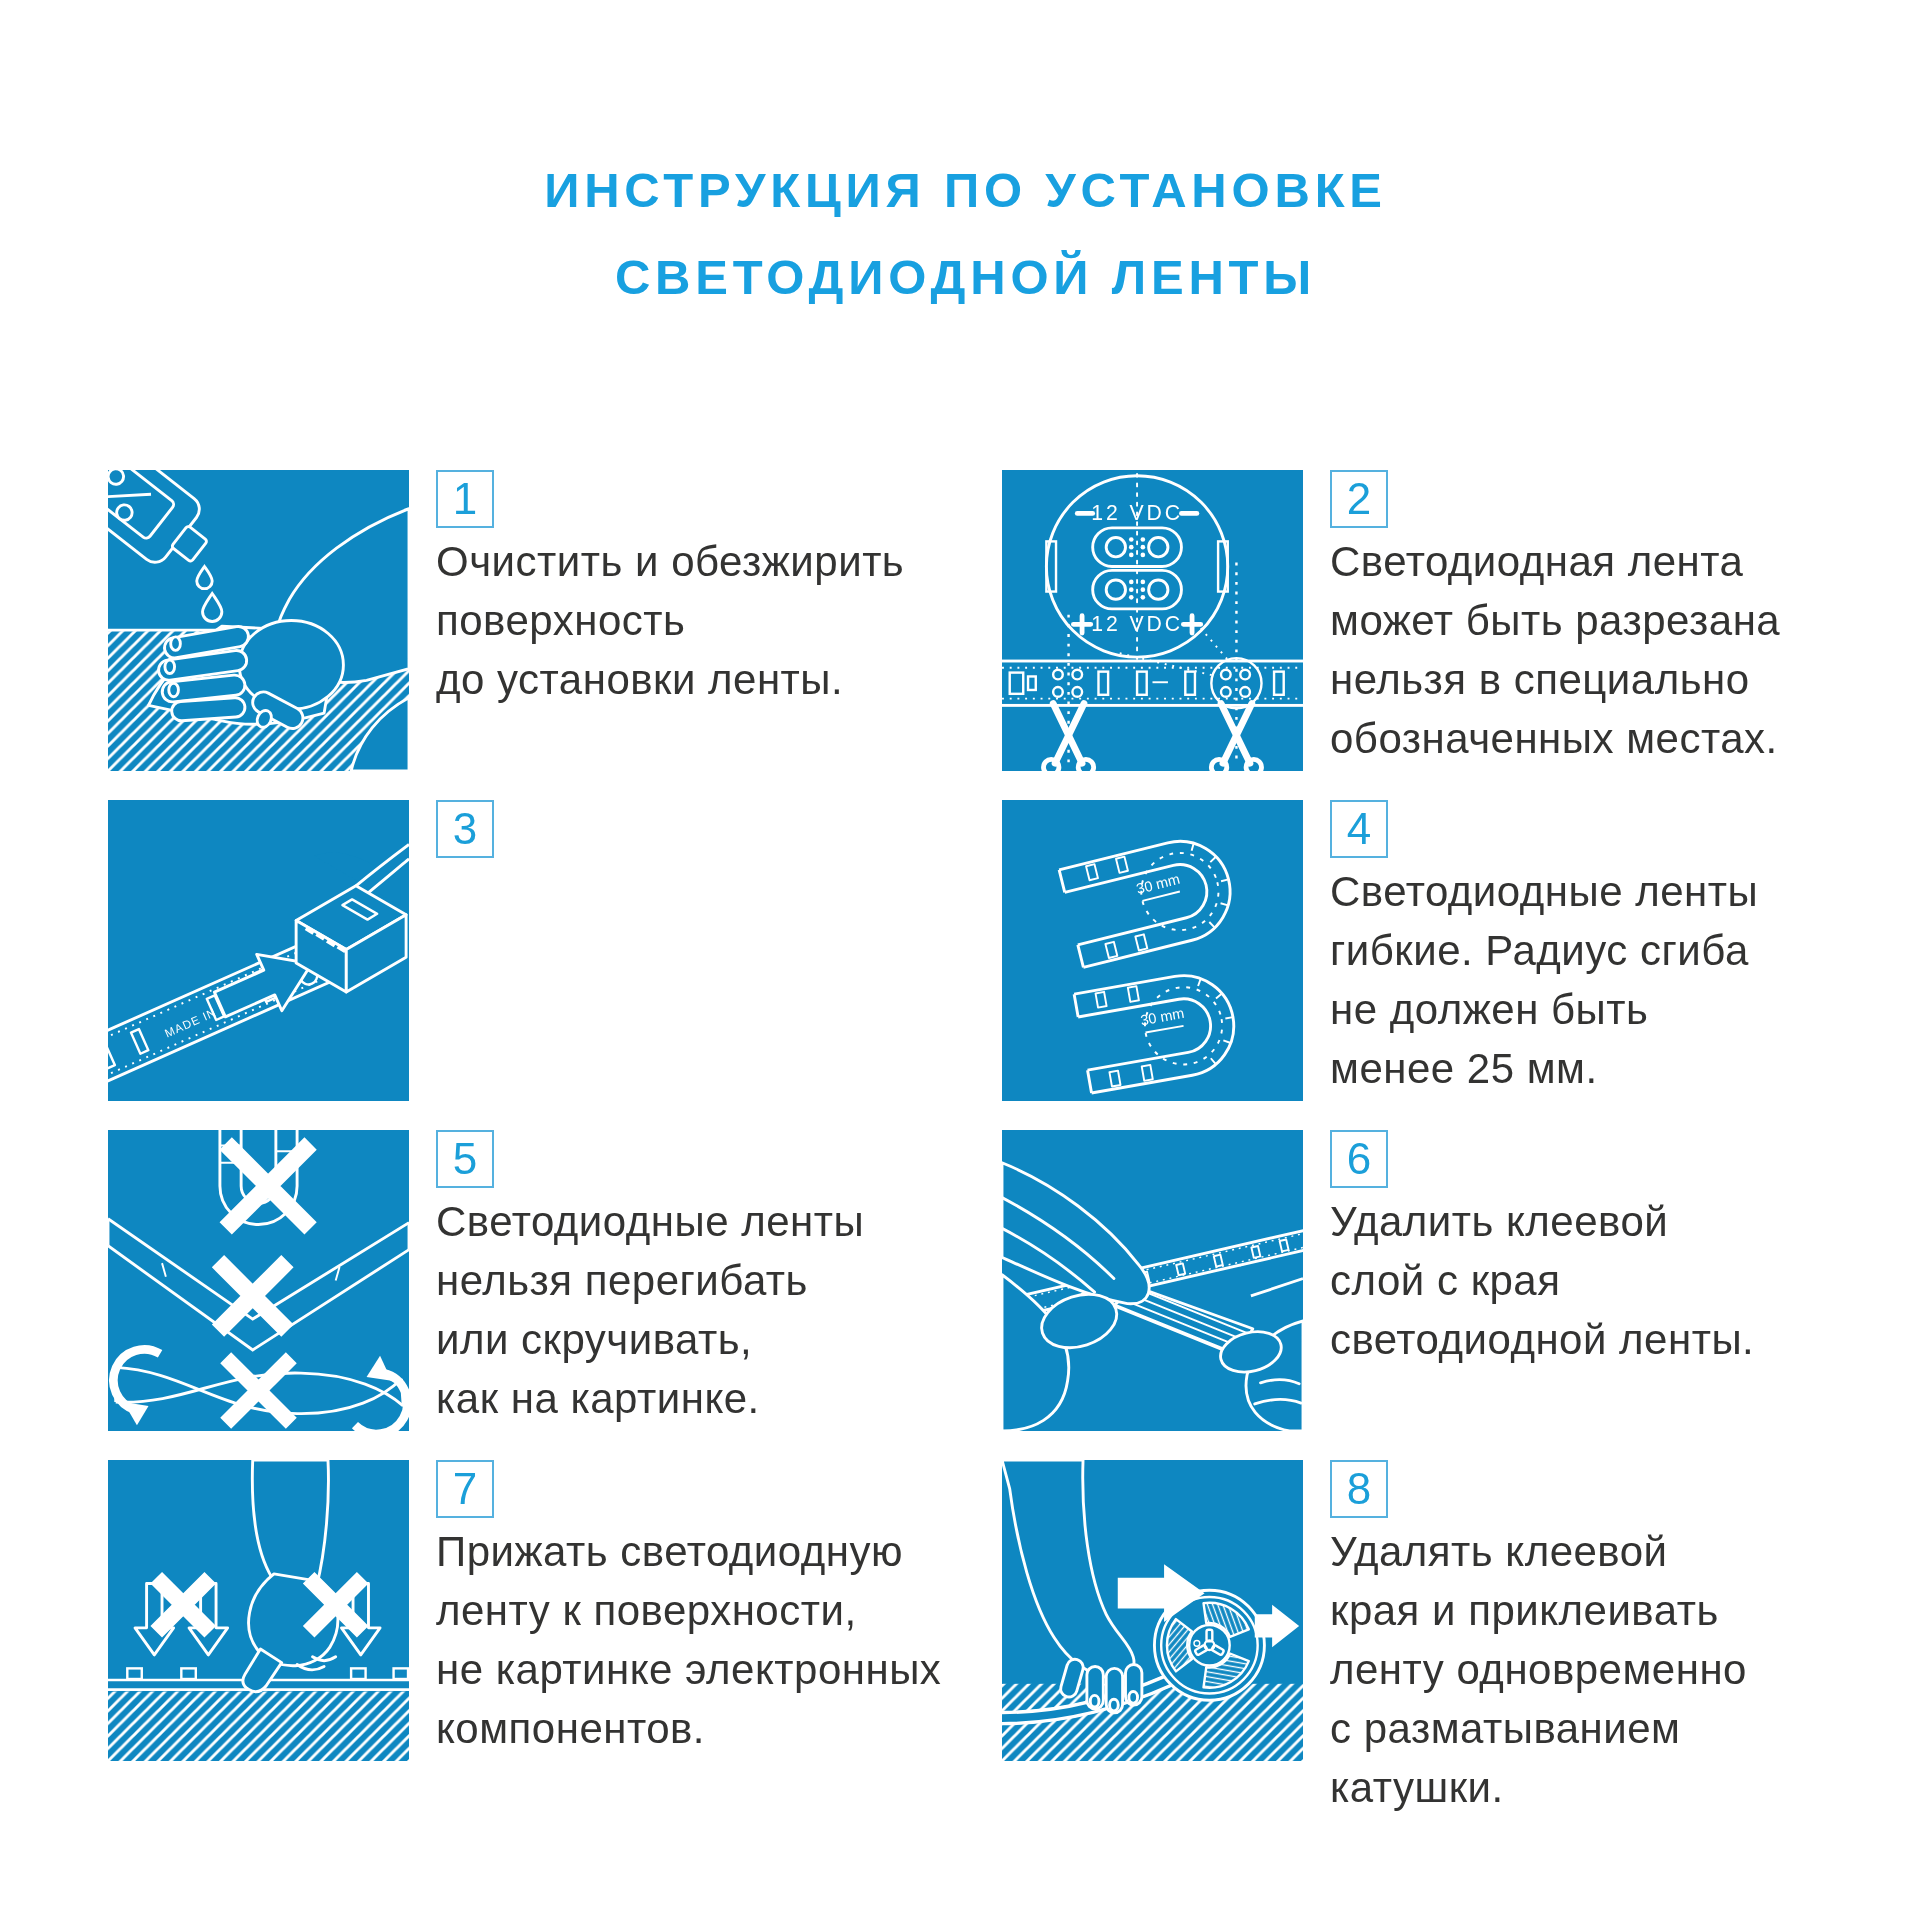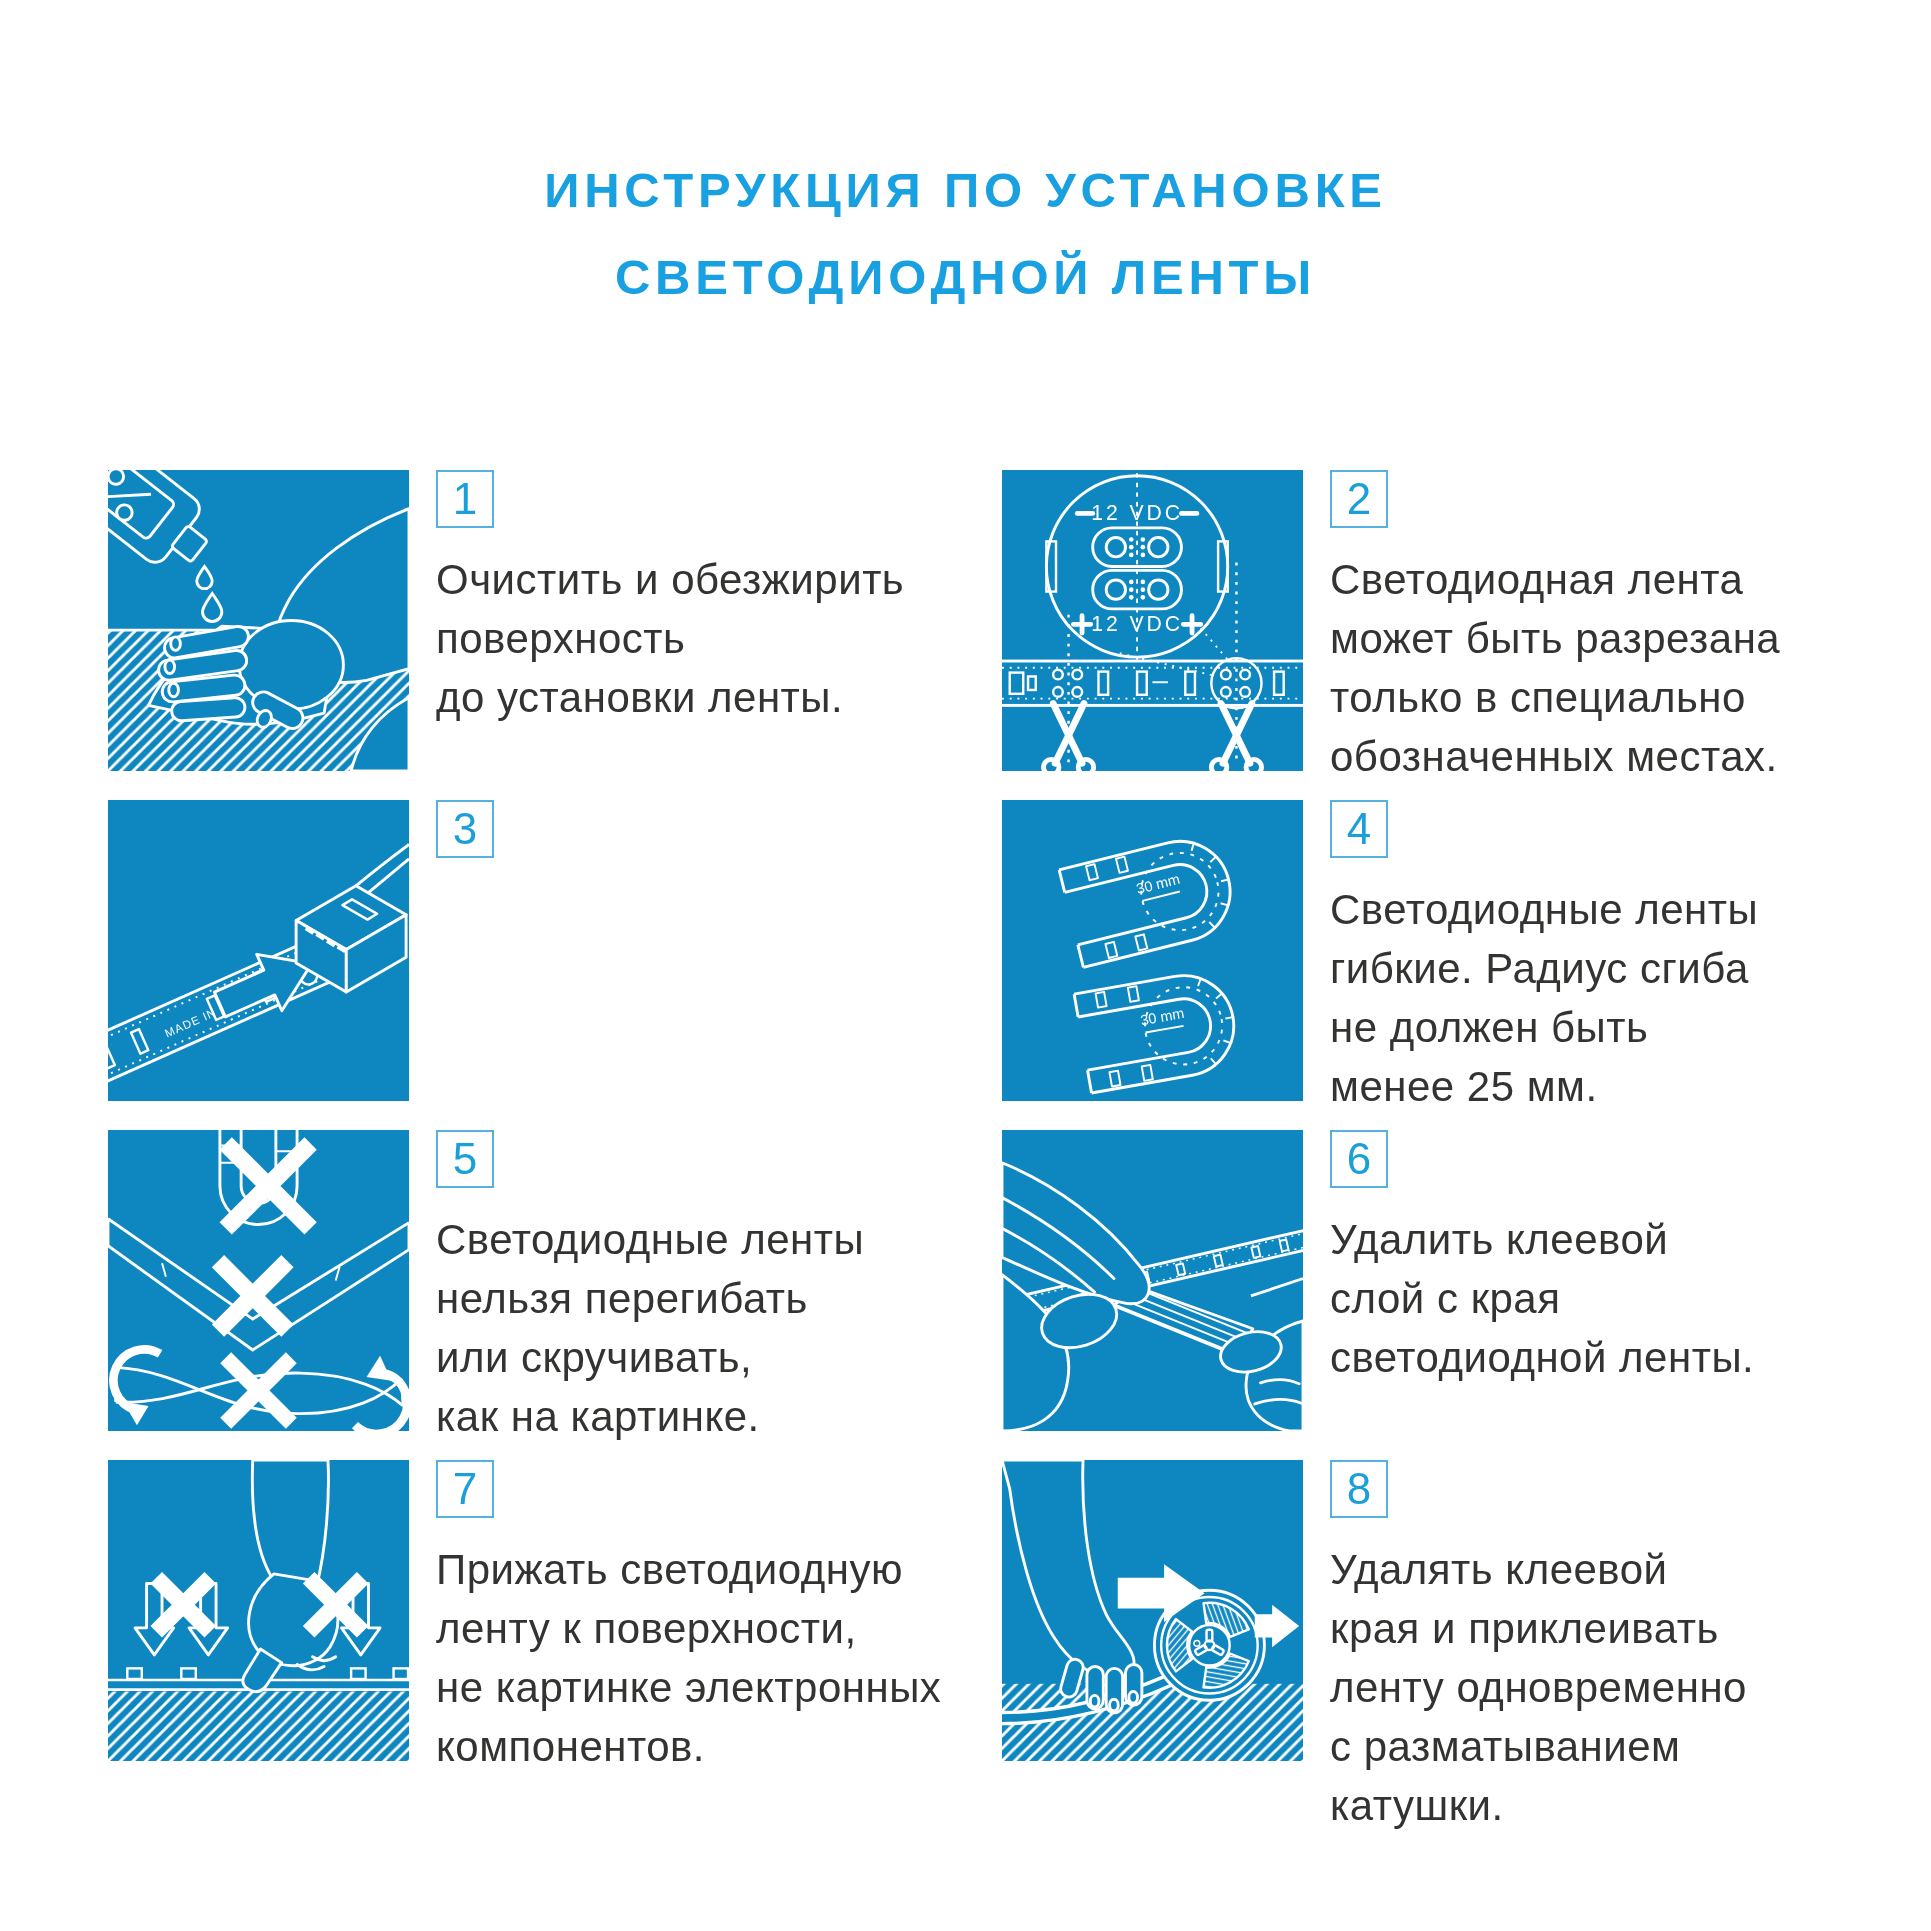--- a/index.html
+++ b/index.html
@@ -19,21 +19,21 @@
   }
   .step{display:flex;align-items:flex-start;}
   .illus{width:301px;height:301px;flex:none;display:block;}
   .side{margin-left:27px;width:566px;}
   .badge{
     width:54px;height:54px;border:2.9px solid #55b1df;background:#fff;
     display:flex;align-items:center;justify-content:center;
     font-size:44px;color:#1b9fd9;
   }
   .txt{
-    margin-top:22px;font-size:42px;line-height:59px;color:#333332;
+    margin-top:4px;font-size:42px;line-height:59px;color:#333332;
     letter-spacing:0.5px;white-space:pre-line;
   }
   svg text{font-family:"Liberation Sans", sans-serif;}
 </style>
 </head>
 <body>
 
 <div class="title">
   <div>ИНСТРУКЦИЯ ПО УСТАНОВКЕ</div>
   <div>СВЕТОДИОДНОЙ ЛЕНТЫ</div>
@@ -170,21 +170,21 @@
         <circle cx="-18" cy="32" r="8" stroke-width="5"></circle>
           <circle cx="18" cy="32" r="8" stroke-width="5"></circle>
       </g>
     </svg>
     <div class="side">
       <div class="badge">
           <span>2</span>
         </div>
       <div class="txt">Светодиодная лента
 может быть разрезана
-только в специально
+нельзя в специально
 обозначенных местах.</div>
     </div>
   </div>
 
   <div class="step">
     <svg class="illus" viewBox="0 0 312 312">
       <rect width="312" height="312" fill="#0e87c1"></rect>
       <g transform="translate(-20,300) rotate(-24)" stroke="#fff" fill="none" stroke-linejoin="round">
         <rect x="0" y="-48" width="284" height="48" stroke-width="3"></rect>
         <line x1="4" y1="-42" x2="280" y2="-42" stroke-width="2" stroke-dasharray="2,6"></line>

